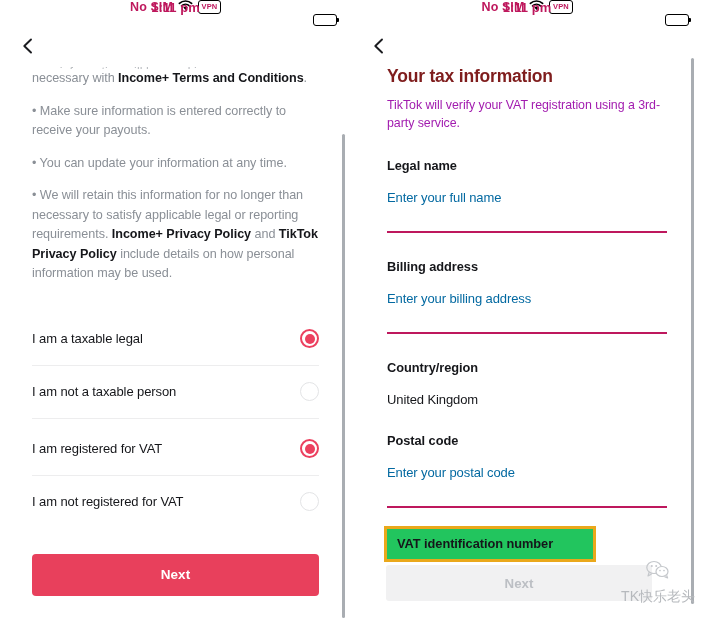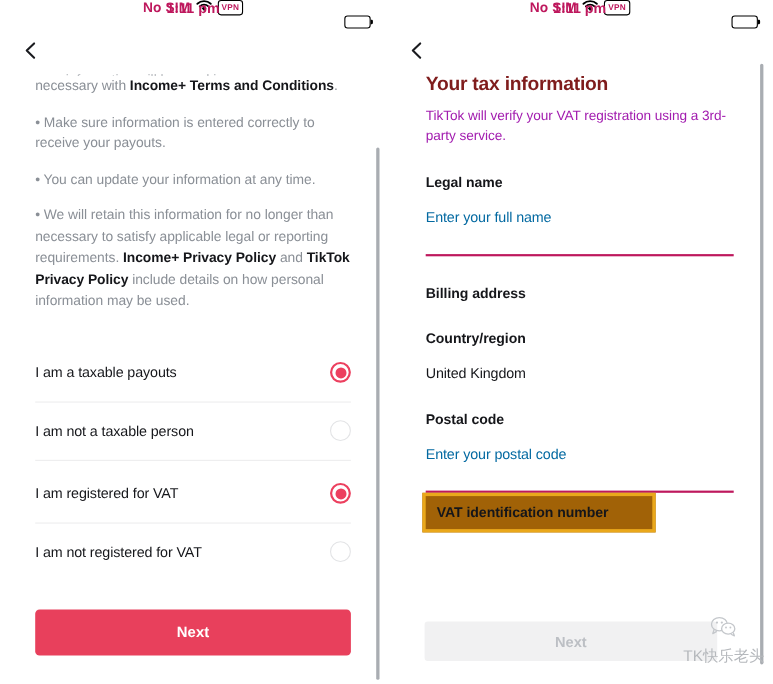--- a/index.html
+++ b/index.html
@@ -230,23 +230,24 @@
     color: #0369a1;
     letter-spacing: -.1px;
     cursor: text;
   }
   .field-input.filled {
     color: #15161a;
     border-bottom: none;
     padding-bottom: 0;
   }
   .highlight-box {
+    margin-top: 18px;
     border: 3px solid #eaa81b;
     padding: 7px 10px 8px 10px;
-    background: #a16207;
+    background: #22c55e;
     position: relative;
     z-index: 3;
     margin-left: -3px;
     width: 186px;
   }
   .highlight-box .field-label { font-size: 12.8px; }
   .next-disabled {
     position: absolute;
     left: 386px;
     top: 565px;
@@ -335,21 +336,21 @@
       <div class="legal-clip">your information will be used in</div>
 
       <p class="legal-p first"><span>necessary with </span><b>Income+ Terms and Conditions</b><span>.</span></p>
 
       <p class="legal-p">• Make sure information is entered correctly to receive your payouts.</p>
       <p class="legal-p">• You can update your information at any time.</p>
       <p class="legal-p"><span>• We will retain this information for no longer than necessary to satisfy applicable legal or reporting requirements. </span><b>Income+ Privacy Policy</b><span> and </span><b>TikTok Privacy Policy</b><span> include details on how personal information may be used.</span></p>
 
       <div class="opt-list">
         <div class="opt-row">
-          <span class="opt-label">I am a taxable payouts</span>
+          <span class="opt-label">I am a taxable legal</span>
           <span class="radio on"></span>
         </div>
         <div class="opt-row">
           <span class="opt-label">I am not a taxable person</span>
           <span class="radio off"></span>
         </div>
       </div>
 
 
       <div class="opt-list" style="margin-top:4px">
@@ -401,20 +402,21 @@
       <h1 class="rp-title">Your tax information</h1>
       <p class="rp-sub">TikTok will verify your VAT registration using a 3rd-party service.</p>
 
       <div class="field">
         <div class="field-label">Legal name</div>
         <div class="field-input">Enter your full name</div>
       </div>
 
       <div class="field">
         <div class="field-label">Billing address</div>
+        <div class="field-input">Enter your billing address</div>
       </div>
 
       <div class="field">
         <div class="field-label">Country/region</div>
         <div class="field-input filled">United Kingdom</div>
       </div>
 
       <div class="field">
         <div class="field-label">Postal code</div>
         <div class="field-input">Enter your postal code</div>

